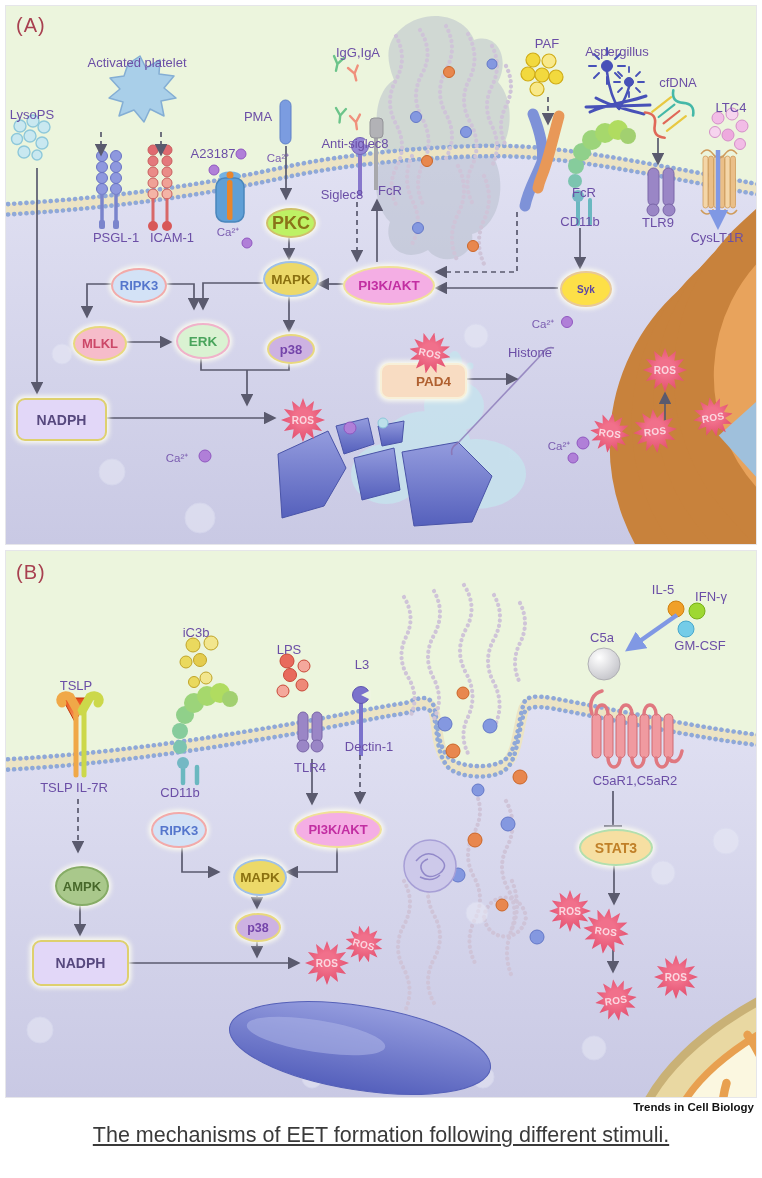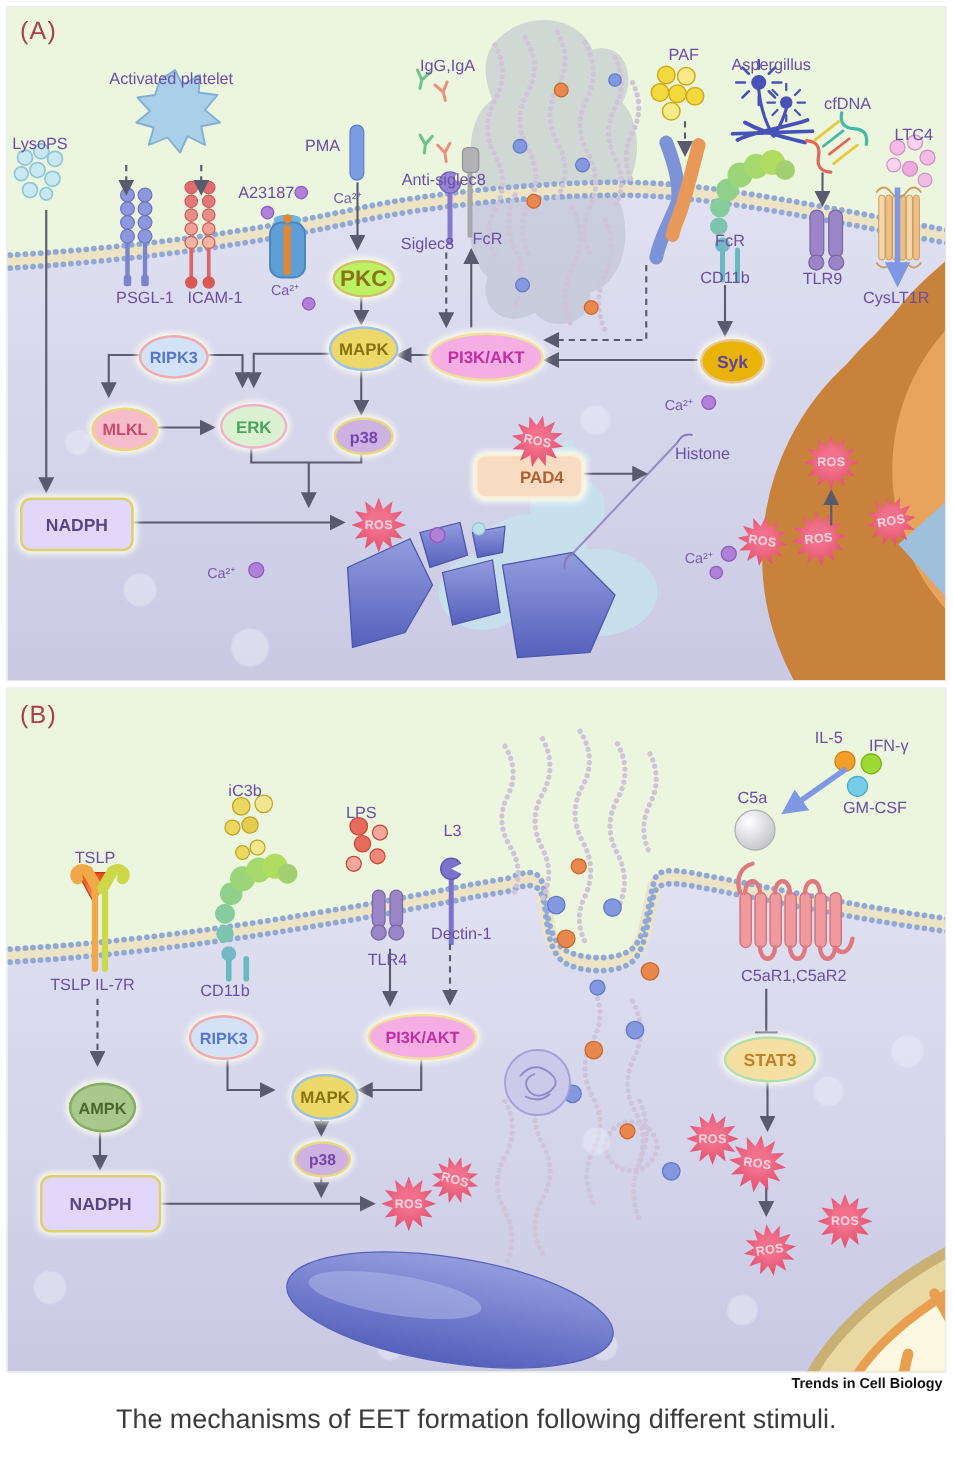--- a/index.html
+++ b/index.html
@@ -17,21 +17,21 @@
         box-shadow:0 0 5px 2px rgba(255,255,240,.95);}
   .rectnode{border-radius:9px;}
   .ros{position:absolute;display:flex;align-items:center;justify-content:center;
        background:radial-gradient(circle at 50% 45%, #f1708b 25%, #e04a6a 80%);
        color:#fbd7e0;font-weight:bold;font-size:10px;letter-spacing:.3px;
        clip-path:polygon(100% 50%,79% 57.8%,93.3% 75%,71.2% 71.2%,75% 93.3%,57.8% 79%,
        50% 100%,42.2% 79%,25% 93.3%,28.8% 71.2%,6.7% 75%,21% 57.8%,0% 50%,21% 42.2%,
        6.7% 25%,28.8% 28.8%,25% 6.7%,42.2% 21%,50% 0%,57.8% 21%,75% 6.7%,71.2% 28.8%,
        93.3% 25%,79% 42.2%);}
   .cap-journal{position:absolute;right:8px;top:1101px;font-size:11.5px;font-weight:bold;color:#111;}
-  .cap-text{position:absolute;left:0;right:0;top:1123px;text-align:center;font-size:21.5px;color:#3a3a3a;}
+  .cap-text{position:absolute;left:0;right:0;top:1123px;text-align:center;font-size:21.5px;color:#3a3a3a;text-decoration:underline;}
   
   .ar{stroke:#5a5a6e;stroke-width:1.7;fill:none;marker-end:url(#ah);}
   .arn{stroke:#5a5a6e;stroke-width:1.7;fill:none;}
   .dash{stroke-dasharray:5 4;}
   .arb{stroke:#8098e4;stroke-width:4.5;fill:none;marker-end:url(#ahb);}
   .strand{stroke:#cfc4d8;stroke-width:4.2;fill:none;stroke-dasharray:.1 5.2;stroke-linecap:round;}
   .mem-band{stroke:#ece4c4;stroke-width:11;fill:none;}
   .mem-dots{stroke:#8fa8d8;stroke-width:4.6;fill:none;stroke-dasharray:.1 6;stroke-linecap:round;}
   .ghost{fill:#e9eaf6;opacity:.55;stroke:#dcdef0;}
   .dotO{fill:#e8874e;stroke:#cc6628;stroke-width:1;}
@@ -357,33 +357,33 @@
     <div class="lbl" style="left:336px;top:181px;">Siglec8</div>
     <div class="lbl" style="left:384px;top:177px;">FcR</div>
     <div class="lbl" style="left:541px;top:30px;">PAF</div>
     <div class="lbl" style="left:578px;top:179px;">FcR</div>
     <div class="lbl" style="left:611px;top:38px;">Aspergillus</div>
     <div class="lbl" style="left:574px;top:208px;">CD11b</div>
     <div class="lbl" style="left:672px;top:69px;">cfDNA</div>
     <div class="lbl" style="left:652px;top:209px;">TLR9</div>
     <div class="lbl" style="left:725px;top:94px;">LTC4</div>
     <div class="lbl" style="left:711px;top:224px;">CysLT1R</div>
-    <div class="lbl" style="left:556px;top:339px;margin-top:10px;">Histone</div>
+    <div class="lbl" style="left:524px;top:339px;">Histone</div>
     <div class="ca" style="left:537px;top:310px;">Ca²⁺</div>
     <div class="ca" style="left:553px;top:432px;">Ca²⁺</div>
     <div class="ca" style="left:171px;top:444px;">Ca²⁺</div>
 
     <div class="node" style="left:260px;top:202px;width:46px;height:26px;background:#bef264;border-color:#cfc06a;color:#8a7418;font-size:18px;">PKC</div>
     <div class="node" style="left:257px;top:255px;width:52px;height:32px;background:#ecd969;border-color:#9fc0e8;color:#8a7010;font-size:13.5px;">MAPK</div>
     <div class="node" style="left:105px;top:262px;width:52px;height:31px;background:#d3e2f6;border-color:#f2aaaa;color:#5576cc;font-size:13px;">RIPK3</div>
     <div class="node" style="left:67px;top:320px;width:50px;height:31px;background:#f6bcca;border-color:#e8d87e;color:#cc4868;font-size:13px;">MLKL</div>
     <div class="node" style="left:170px;top:317px;width:50px;height:32px;background:#daf2d2;border-color:#f0b2ca;color:#4aa45c;font-size:13.5px;">ERK</div>
     <div class="node" style="left:261px;top:328px;width:44px;height:26px;background:#cdb2e2;border-color:#e8d87e;color:#7444aa;font-size:13px;">p38</div>
     <div class="node" style="left:337px;top:260px;width:88px;height:35px;background:#f4aee4;border-color:#f0e098;color:#c22ea2;font-size:13.5px;">PI3K/AKT</div>
-    <div class="node" style="left:554px;top:265px;width:48px;height:32px;background:#eab308;border-color:#e8c898;color:#5b46a6;font-size:14px;">Syk</div>
+    <div class="node" style="left:554px;top:265px;width:48px;height:32px;background:#fde047;border-color:#e8c898;color:#5b46a6;font-size:10px;">Syk</div>
     <div class="node rectnode" style="left:10px;top:392px;width:87px;height:39px;background:#e2d7f8;border-color:#ded06e;color:#56487e;font-size:14px;">NADPH</div>
     <div class="node rectnode" style="left:374px;top:357px;width:63px;height:32px;background:#f8dcc2;border-color:#f8f0d8;color:#b06030;font-size:13.5px;padding-left:20px;">PAD4</div>
 
     <div class="ros" style="left:275px;top:392px;width:44px;height:44px;">ROS</div>
     <div class="ros" style="left:403px;top:326px;width:42px;height:42px;transform:rotate(12deg);">ROS</div>
     <div class="ros" style="left:637px;top:342px;width:44px;height:44px;">ROS</div>
     <div class="ros" style="left:687px;top:391px;width:40px;height:40px;transform:rotate(-10deg);">ROS</div>
     <div class="ros" style="left:584px;top:407px;width:40px;height:40px;transform:rotate(8deg);">ROS</div>
     <div class="ros" style="left:627px;top:403px;width:44px;height:44px;transform:rotate(-6deg);">ROS</div>
   </div>

